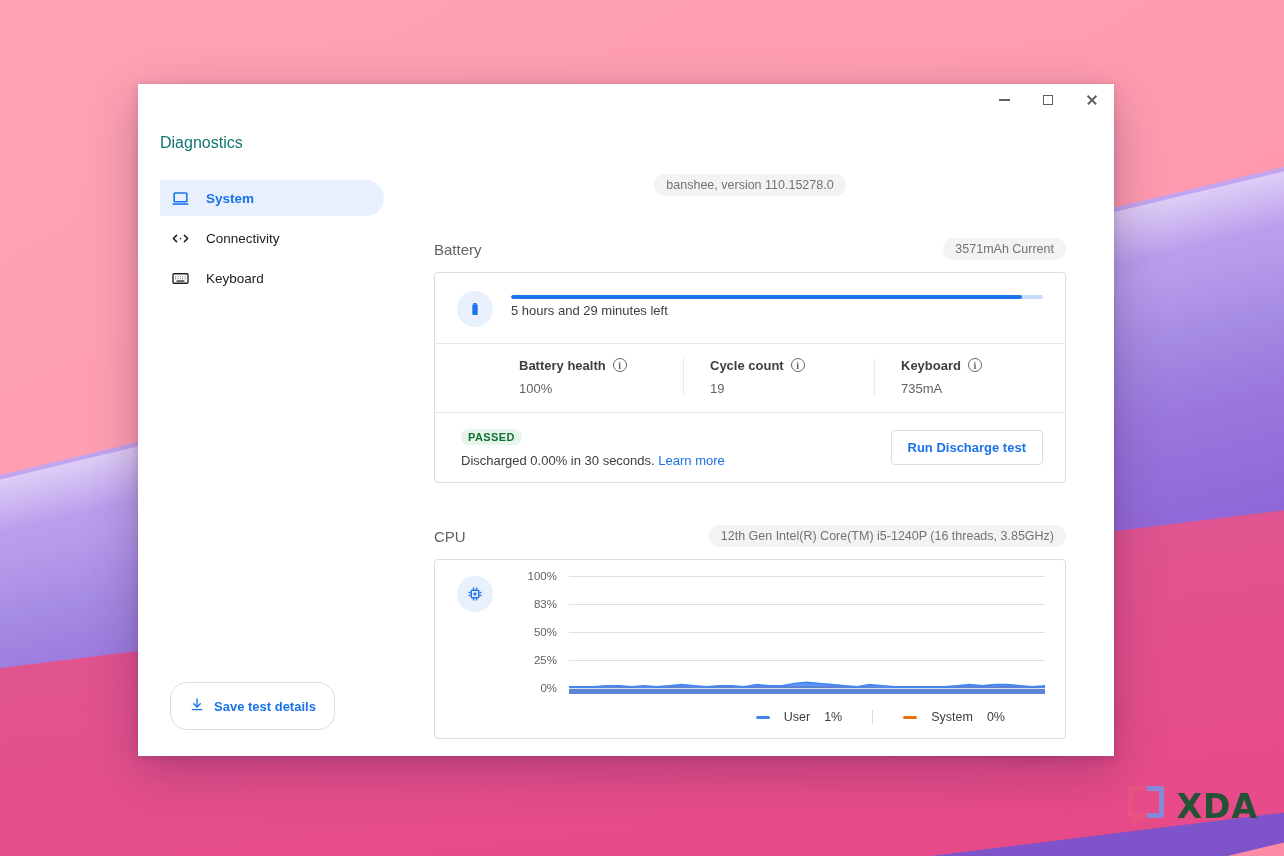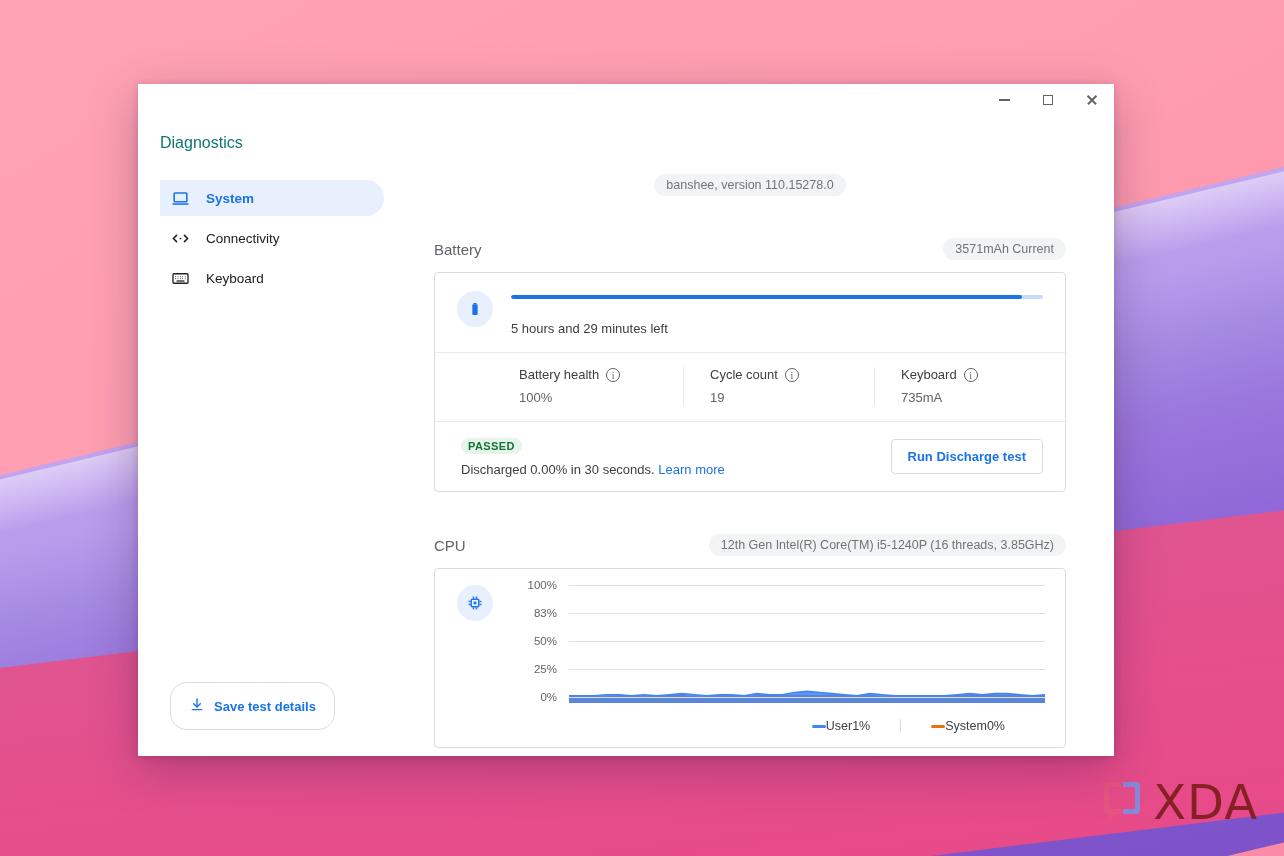--- a/index.html
+++ b/index.html
@@ -71,22 +71,22 @@
     border: 5px solid #7d8fe0; border-left: none;
     border-radius: 0 4px 4px 0;
   }
   .xda-bubble .tail {
     position: absolute; left: 5px; top: 30px;
     width: 0; height: 0;
     border-left: 7px solid #e8567f;
     border-bottom: 11px solid transparent;
   }
   .xda-text {
-    font-size: 48px; font-weight: normal; letter-spacing: 1px;
-    color: #7f1d1d; line-height: 1;
+    font-size: 33px; font-weight: bold; letter-spacing: 1px;
+    color: #14532d; line-height: 1;
     font-family: "DejaVu Sans", sans-serif;
   }
 
   
   #app-window {
     position: absolute;
     left: 138px; top: 84px;
     width: 976px; height: 672px;
     background: #ffffff;
     box-shadow: 0 14px 46px rgba(60,20,70,.30), 0 2px 8px rgba(60,20,70,.18);
@@ -191,36 +191,36 @@
     flex: none;
   }
   #battery-top { padding: 18px 22px 16px 22px; gap: 18px; align-items: flex-start; }
   #battery-meter { flex: 1; padding-top: 4px; }
   .progress-track {
     height: 4px; border-radius: 2px;
     background: #c6dafc;
     overflow: hidden;
   }
   .progress-fill { height: 100%; background: #1a73e8; border-radius: 2px; }
-  #battery-time { font-size: 13px; color: #3c4043; margin-top: 22px; }
+  #battery-time { font-size: 13px; color: #3c4043; margin-top: 4px; }
 
   #battery-stats {
     display: flex;
     border-top: 1px solid #e8eaed;
     padding: 14px 0 16px 0;
   }
   .stat {
     flex: 1;
     padding-left: 26px;
     border-left: 1px solid #e8eaed;
   }
   .stat:first-child { border-left: none; padding-left: 84px; }
   .stat-label {
-    display: flex; align-items: flex-end; gap: 7px;
-    font-size: 13px; color: #3c4043;
+    display: flex; align-items: flex-start; gap: 7px;
+    font-size: 13px; color: #3c4043; font-weight: bold;
   }
   .info-dot {
     width: 14px; height: 14px; border-radius: 50%;
     border: 1.3px solid #5f6368;
     color: #5f6368; font-size: 10px;
     display: flex; align-items: center; justify-content: center;
     font-family: "Liberation Serif", serif;
     flex: none;
   }
   .stat-value { font-size: 13px; color: #5f6368; margin-top: 8px; }
@@ -267,21 +267,21 @@
   .gridline {
     position: absolute; left: 0; right: 0; height: 1px; background: #e0e0e0;
   }
   .plot svg { position: absolute; inset: 0; width: 100%; height: 100%; }
 
   #cpu-legend {
     display: flex; align-items: center; justify-content: flex-end;
     gap: 0; margin-top: 16px; padding-right: 10px;
   }
   .legend-item {
-    display: flex; align-items: center; 
+    display: flex; align-items: center; gap: 14px;
     font-size: 12.5px; color: #3c4043;
     padding: 0 30px;
   }
   .legend-item + .legend-item { border-left: 1px solid #dadce0; }
   .legend-dash { width: 14px; height: 3px; border-radius: 2px; flex: none; }
   .legend-val { color: #3c4043; }
 </style>
 </head>
 <body>
 

